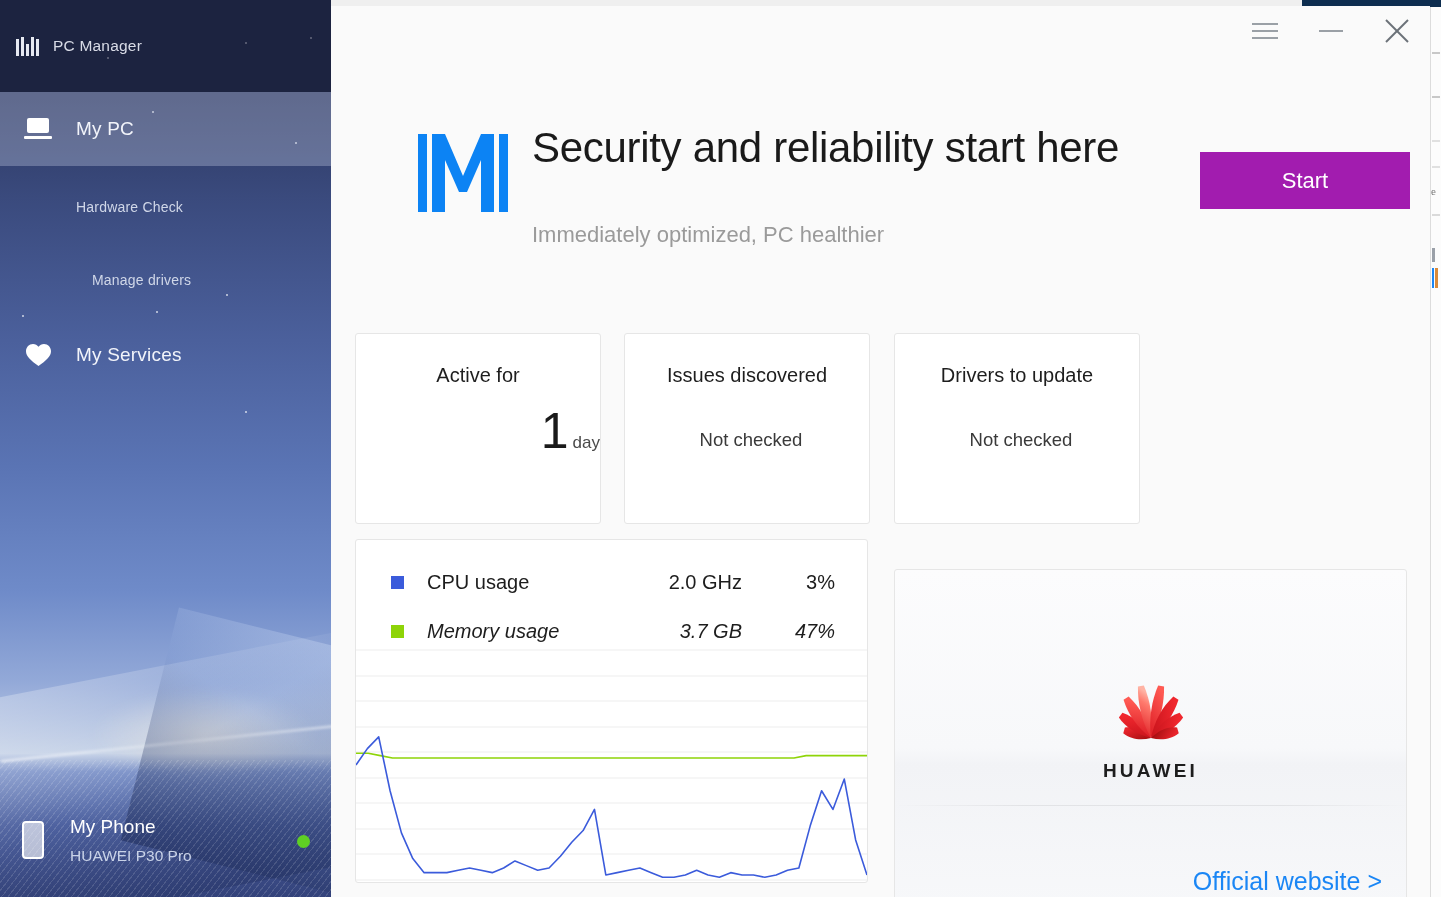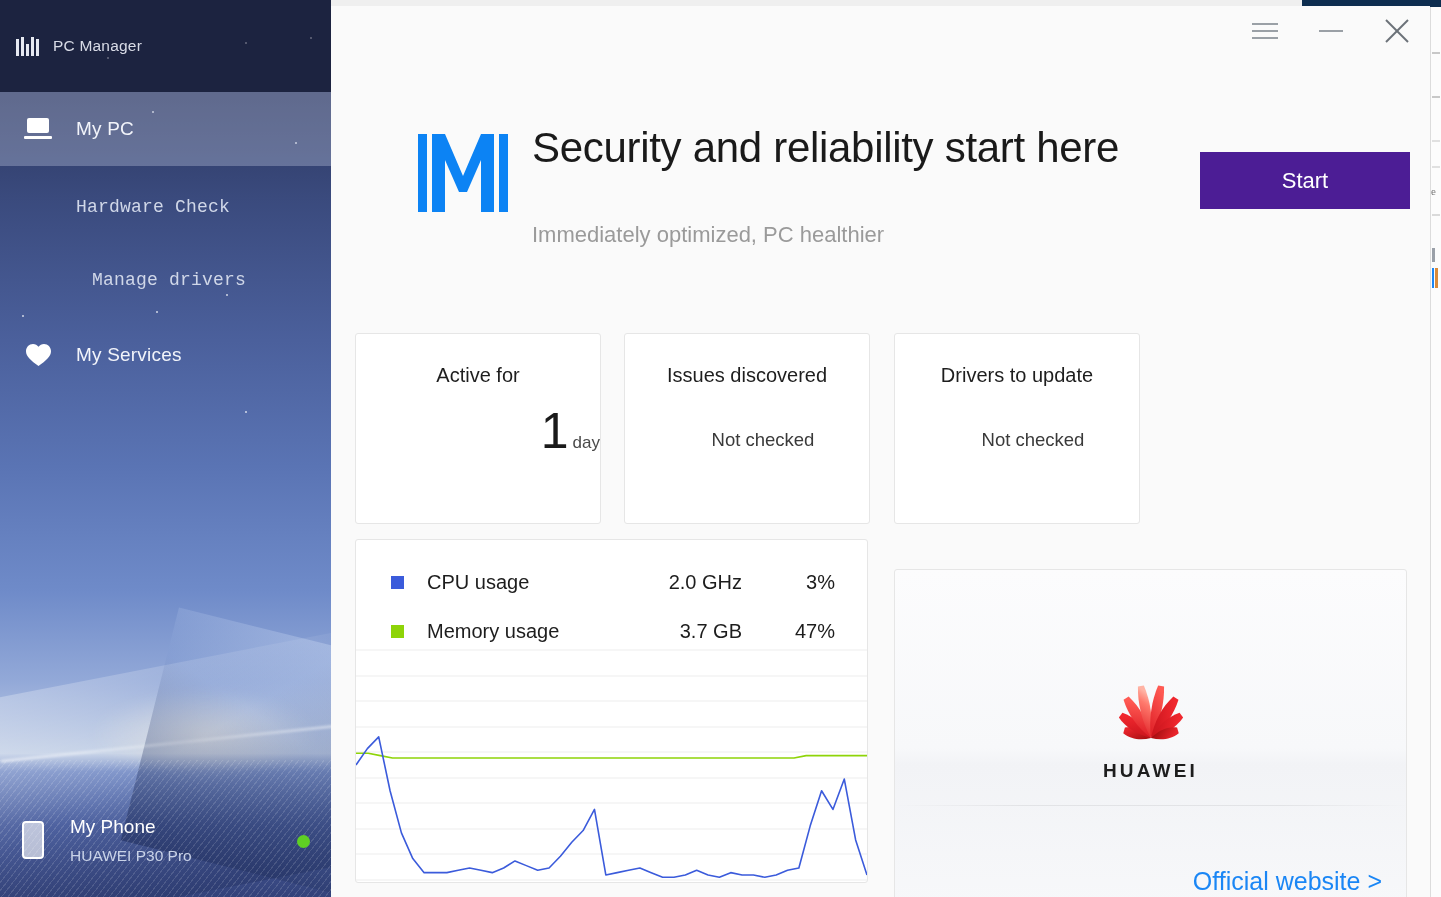--- a/index.html
+++ b/index.html
@@ -90,21 +90,21 @@
     color:#d8dbe6; font-size:15.5px; letter-spacing:.2px;
   }
 
   .nav-item{
     position:absolute; left:0; width:331px; height:74px;
     display:flex; align-items:center; cursor:pointer;
   }
   .nav-item.active{ background:rgba(195,205,228,0.34); }
   .nav-icon{ width:76px; display:flex; justify-content:center; align-items:center; }
   .nav-label{ color:#f2f4fa; font-size:19px; letter-spacing:.2px; }
-  .nav-sub .nav-label{ color:#d0d7e8; font-size:18px;font-family:Liberation Mono, monospace; }
+  .nav-sub .nav-label{ color:#d0d7e8; font-size:14px; }
 
   
   .ico-laptop{ position:relative; width:28px; height:22px; }
   .ico-laptop .scr{ position:absolute; left:3px; top:0; width:22px; height:15px; background:#fff; border-radius:2px; }
   .ico-laptop .base{ position:absolute; left:0; top:18px; width:28px; height:3px; background:#fff; border-radius:1px; }
 
   
   #phone-row{
     position:absolute; left:0; bottom:14px; width:331px; height:86px;
     display:flex; align-items:center; padding-left:22px;
@@ -137,31 +137,31 @@
   #hero-title{
     position:absolute; left:201px; top:32px;
     font-size:42px; color:#1a1a1a; font-weight:400; letter-spacing:-0.3px; white-space:nowrap;
   }
   #hero-sub{
     position:absolute; left:201px; top:130px;
     font-size:22px; color:#9a9a9a; font-weight:400; white-space:nowrap;
   }
   #start-btn{
     position:absolute; left:869px; top:60px; width:210px; height:57px;
-    background:#4c1d95; color:#ffffff; font-size:22px;
+    background:#a21caf; color:#ffffff; font-size:22px;
     display:flex; align-items:center; justify-content:center; cursor:pointer;
     border:none; font-family:"Liberation Sans", sans-serif;
   }
 
   .card{
     position:absolute; background:#ffffff; border:1px solid #e6e6e6; border-radius:3px;
   }
   .stat-card{ top:327px; height:191px; width:246px; }
   .stat-title{ position:absolute; top:30px; left:0; width:100%; text-align:center; font-size:20px; color:#1e1e1e; }
-  .stat-val{ position:absolute; top:95px; left:16px; width:100%; text-align:center; font-size:18.5px; color:#3a3a3a; }
+  .stat-val{ position:absolute; top:95px; left:4px; width:100%; text-align:center; font-size:18.5px; color:#3a3a3a; }
   .big-wrap{ position:absolute; top:72px; left:0; width:100%; text-align:right; }
   .big-num{ font-size:50px; color:#1a1a1a; line-height:1; }
   .big-unit{ font-size:17px; color:#4a4a4a; margin-left:4px; }
 
   #usage-card{ left:24px; top:533px; width:513px; height:344px; }
   .legend-row{ position:absolute; left:0; width:513px; height:40px; display:flex; align-items:center; }
   .lg-sq{ width:13px; height:13px; margin-left:35px; }
   .lg-name{ margin-left:23px; font-size:20px; color:#1d1d1d; }
   .lg-amt{ position:absolute; right:127px; font-size:20px; color:#1d1d1d;text-align:right; }
   .lg-pct{ position:absolute; right:34px; font-size:20px; color:#1d1d1d; text-align:right; }
@@ -314,21 +314,21 @@
     <div class="stat-val">Not checked</div>
   </div>
 
   <div class="card" id="usage-card">
     <div class="legend-row" style="top:22px;">
       <span class="lg-sq" style="background:#3b5bdb;"></span>
       <span class="lg-name">CPU usage</span>
       <span class="lg-amt">2.0 GHz</span>
       <span class="lg-pct">3%</span>
     </div>
-    <div class="legend-row" style="top:71px;">
+    <div class="legend-row" style="top:71px;font-style:italic;">
       <span class="lg-sq" style="background:#8ed408;"></span>
       <span class="lg-name">Memory usage</span>
       <span class="lg-amt">3.7 GB</span>
       <span class="lg-pct">47%</span>
     </div>
     <div id="chart-area">
       <svg id="chart-svg" width="511" height="234" viewBox="0 0 511 234" preserveAspectRatio="none">
           <line x1="0" x2="511" y1="2" y2="2" stroke="#ededed" stroke-width="1"></line>
           <line x1="0" x2="511" y1="28" y2="28" stroke="#ededed" stroke-width="1"></line>
           <line x1="0" x2="511" y1="53" y2="53" stroke="#ededed" stroke-width="1"></line>

